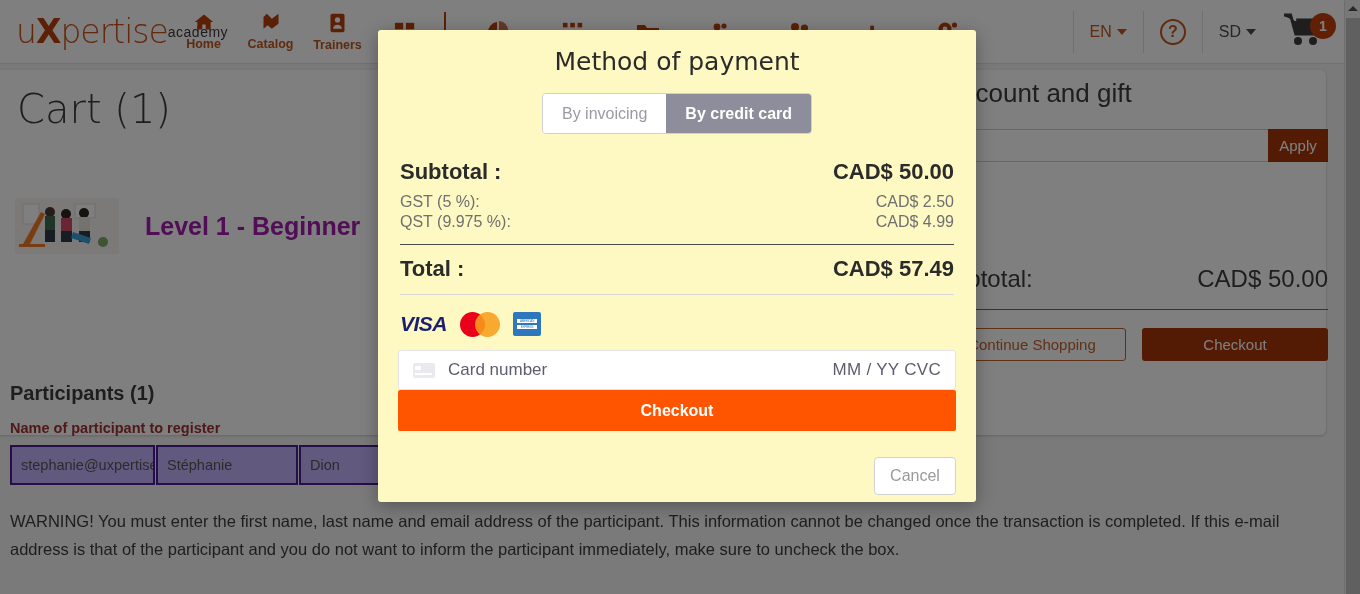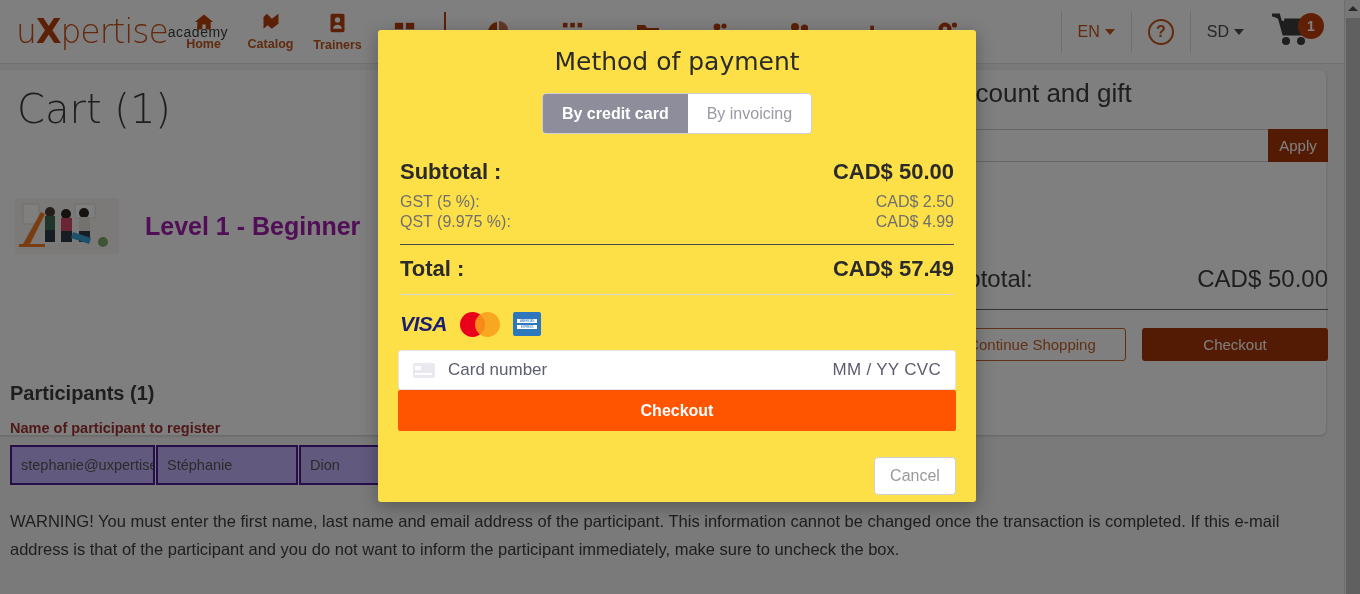--- a/index.html
+++ b/index.html
@@ -50,21 +50,21 @@
   .nav-divider {
     width: 2px; height: 40px; background: #b8400c; margin: 0 14px 0 6px;
     align-self: center;
   }
   .nav-items-2 { display: flex; align-items: center; height: 64px; gap: 0; }
   .nav-icon-only {
     width: 75px; height: 64px; display: flex; align-items: center; justify-content: center;
     color: #b8400c; cursor: pointer;
   }
   .nav-right {
-    position: absolute; right: 12px; top: 0; height: 64px;
+    position: absolute; right: 0; top: 0; height: 64px;
     display: flex; align-items: center;
   }
   .nav-sep { width: 1px; height: 42px; background: #e0e0e0; }
   .nav-pill {
     height: 64px; display: flex; align-items: center; gap: 5px;
     padding: 0 16px; cursor: pointer;
   }
   .nav-pill.lang { color: #c0561f; font-size: 16px; }
   .nav-pill.user { color: #4d4d4d; font-size: 16px; }
   .caret {
@@ -171,21 +171,21 @@
   }
 
   
   .overlay {
     position: absolute; inset: 0;
     background: rgba(0,0,0,.50);
   }
   .modal {
     position: absolute; left: 378px; top: 30px;
     width: 598px; height: 472px;
-    background: #fde047; border-radius: 3px;
+    background: #fef9c3; border-radius: 3px;
     box-shadow: 0 4px 18px rgba(0,0,0,.3);
     padding: 0 20px;
   }
   .modal-title {
     text-align: center; font-size: 25px; color: #2b2b2b; font-weight: 400;
     margin-top: 17px;
     font-family: "DejaVu Sans", sans-serif;
   }
   .seg-wrap {
     display: flex; justify-content: center; margin-top: 17px;
@@ -462,22 +462,22 @@
 </div>
 
 <div class="overlay"></div>
 
 <div class="modal">
 
   <div class="modal-title">Method of payment</div>
 
   <div class="seg-wrap">
     <div class="seg">
+      <button class="seg-btn">By invoicing</button>
       <button class="seg-btn active">By credit card</button>
-      <button class="seg-btn">By invoicing</button>
     </div>
   </div>
 
   <div class="amounts">
     <div class="amt-row big">
       <span>Subtotal :</span>
       <span>CAD$ 50.00</span>
     </div>
     <div class="amt-row small">
       <span>GST (5 %):</span>

